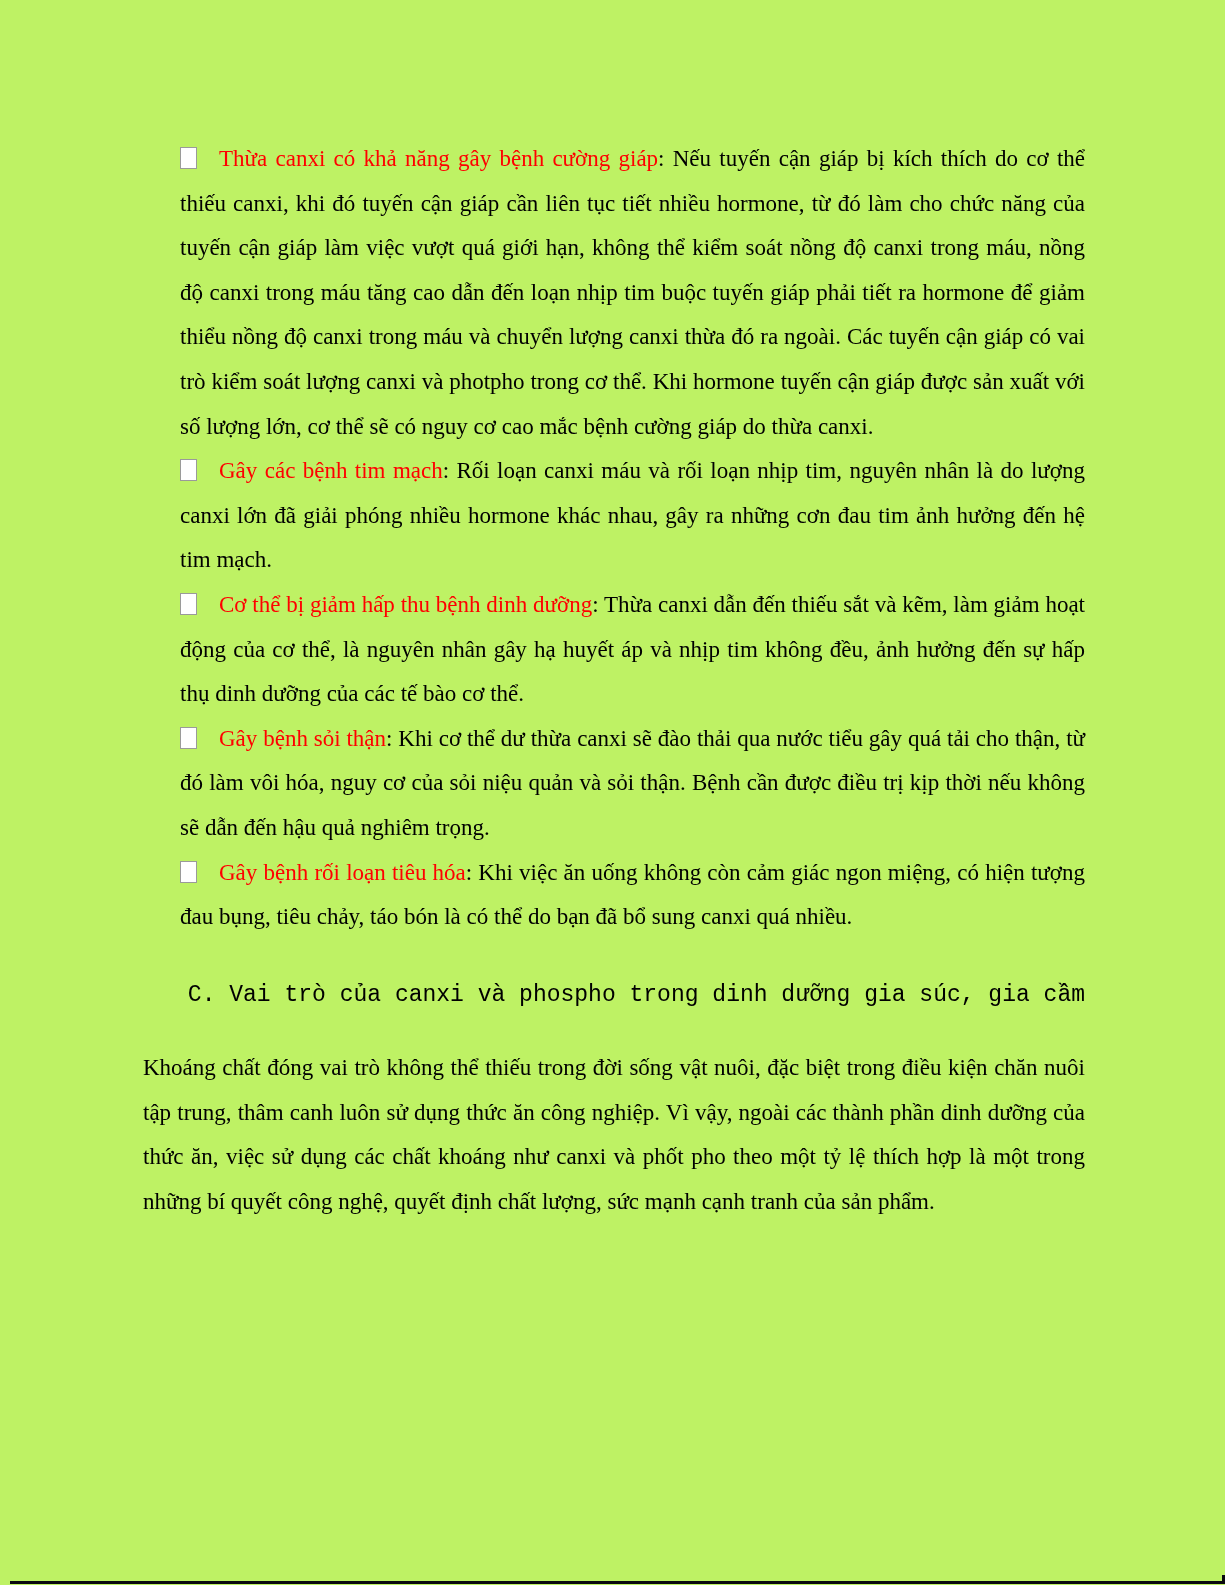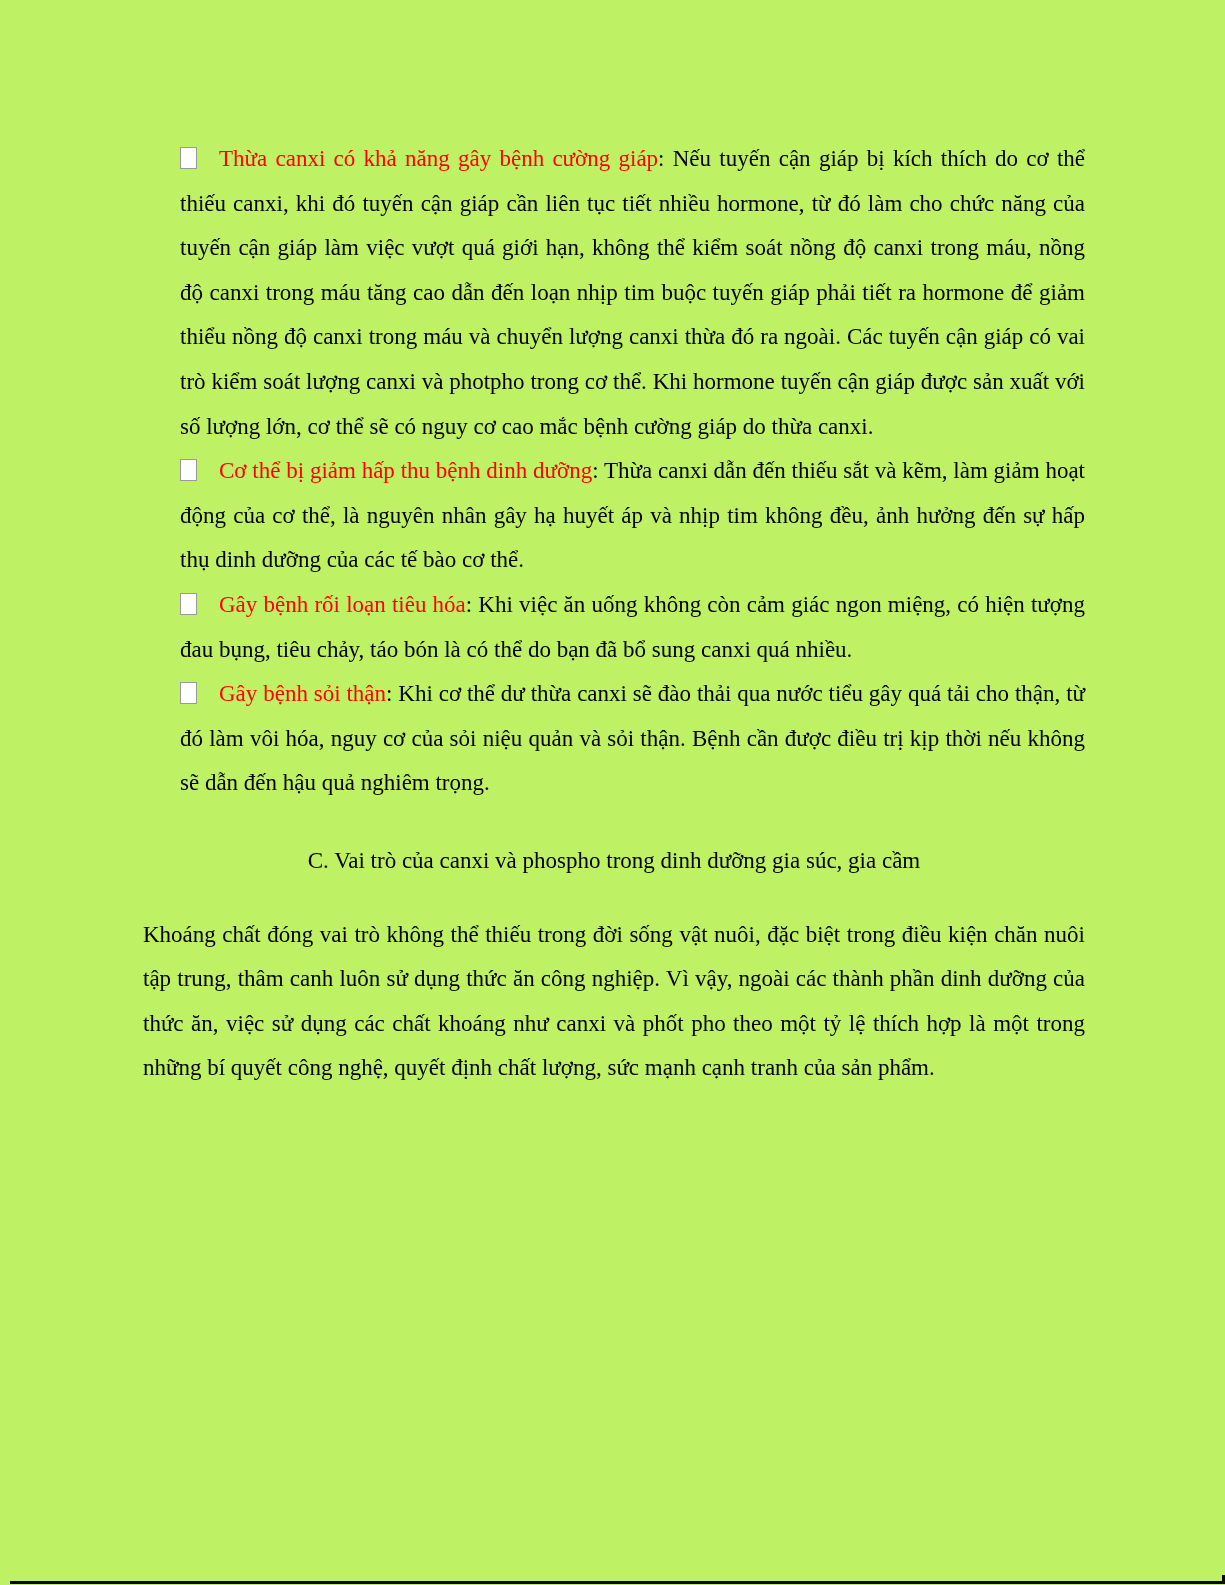--- a/index.html
+++ b/index.html
@@ -39,22 +39,23 @@
     width: 15px;
     height: 20px;
     border: 1.5px solid #9a9a9a;
     margin-right: 22px;
     vertical-align: -3px;
     background: #ffffff;
   }
   .lead-red { color: #ff0000; }
   .heading-c {
     margin-top: 33px;
-    text-align: center;
+    text-align: right;
     white-space: nowrap;
+    font-family: Liberation Mono, monospace;
   }
   .closing-paragraph {
     margin-top: 29px;
     text-align: justify;
   }
   .bottom-rule {
     position: absolute;
     left: 10px;
     right: 0;
     top: 1581px;
@@ -75,31 +76,34 @@
 
 <div class="page">
   <div class="content">
 
     <div class="bullet-list">
 
       <div class="bullet-item">
         <span class="bullet-box"></span><span class="lead-red">Thừa canxi có khả năng gây bệnh cường giáp</span><span>: Nếu tuyến cận giáp bị kích thích do cơ thể thiếu canxi, khi đó tuyến cận giáp cần liên tục tiết nhiều hormone, từ đó làm cho chức năng của tuyến cận giáp làm việc vượt quá giới hạn, không thể kiểm soát nồng độ canxi trong máu, nồng độ canxi trong máu tăng cao dẫn đến loạn nhịp tim buộc tuyến giáp phải tiết ra hormone để giảm thiểu nồng độ canxi trong máu và chuyển lượng canxi thừa đó ra ngoài. Các tuyến cận giáp có vai trò kiểm soát lượng canxi và photpho trong cơ thể. Khi hormone tuyến cận giáp được sản xuất với số lượng lớn, cơ thể sẽ có nguy cơ cao mắc bệnh cường giáp do thừa canxi.</span>
       </div>
 
+      <div class="bullet-item">
+        <span class="bullet-box"></span><span class="lead-red">Gây các bệnh tim mạch</span><span>: Rối loạn canxi máu và rối loạn nhịp tim, nguyên nhân là do lượng canxi lớn đã giải phóng nhiều hormone khác nhau, gây ra những cơn đau tim ảnh hưởng đến hệ tim mạch.</span>
+      </div>
 
       <div class="bullet-item">
         <span class="bullet-box"></span><span class="lead-red">Cơ thể bị giảm hấp thu bệnh dinh dưỡng</span><span>: Thừa canxi dẫn đến thiếu sắt và kẽm, làm giảm hoạt động của cơ thể, là nguyên nhân gây hạ huyết áp và nhịp tim không đều, ảnh hưởng đến sự hấp thụ dinh dưỡng của các tế bào cơ thể.</span>
       </div>
 
       <div class="bullet-item">
-        <span class="bullet-box"></span><span class="lead-red">Gây bệnh rối loạn tiêu hóa</span><span>: Khi việc ăn uống không còn cảm giác ngon miệng, có hiện tượng đau bụng, tiêu chảy, táo bón là có thể do bạn đã bổ sung canxi quá nhiều.</span>
+        <span class="bullet-box"></span><span class="lead-red">Gây bệnh sỏi thận</span><span>: Khi cơ thể dư thừa canxi sẽ đào thải qua nước tiểu gây quá tải cho thận, từ đó làm vôi hóa, nguy cơ của sỏi niệu quản và sỏi thận. Bệnh cần được điều trị kịp thời nếu không sẽ dẫn đến hậu quả nghiêm trọng.</span>
       </div>
 
       <div class="bullet-item">
-        <span class="bullet-box"></span><span class="lead-red">Gây bệnh sỏi thận</span><span>: Khi cơ thể dư thừa canxi sẽ đào thải qua nước tiểu gây quá tải cho thận, từ đó làm vôi hóa, nguy cơ của sỏi niệu quản và sỏi thận. Bệnh cần được điều trị kịp thời nếu không sẽ dẫn đến hậu quả nghiêm trọng.</span>
+        <span class="bullet-box"></span><span class="lead-red">Gây bệnh rối loạn tiêu hóa</span><span>: Khi việc ăn uống không còn cảm giác ngon miệng, có hiện tượng đau bụng, tiêu chảy, táo bón là có thể do bạn đã bổ sung canxi quá nhiều.</span>
       </div>
 
     </div>
 
     <div class="heading-c">C. Vai trò của canxi và phospho trong dinh dưỡng gia súc, gia cầm</div>
 
     <div class="closing-paragraph">Khoáng chất đóng vai trò không thể thiếu trong đời sống vật nuôi, đặc biệt trong điều kiện chăn nuôi tập trung, thâm canh luôn sử dụng thức ăn công nghiệp. Vì vậy, ngoài các thành phần dinh dưỡng của thức ăn, việc sử dụng các chất khoáng như canxi và phốt pho theo một tỷ lệ thích hợp là một trong những bí quyết công nghệ, quyết định chất lượng, sức mạnh cạnh tranh của sản phẩm.</div>
 
   </div>
 

